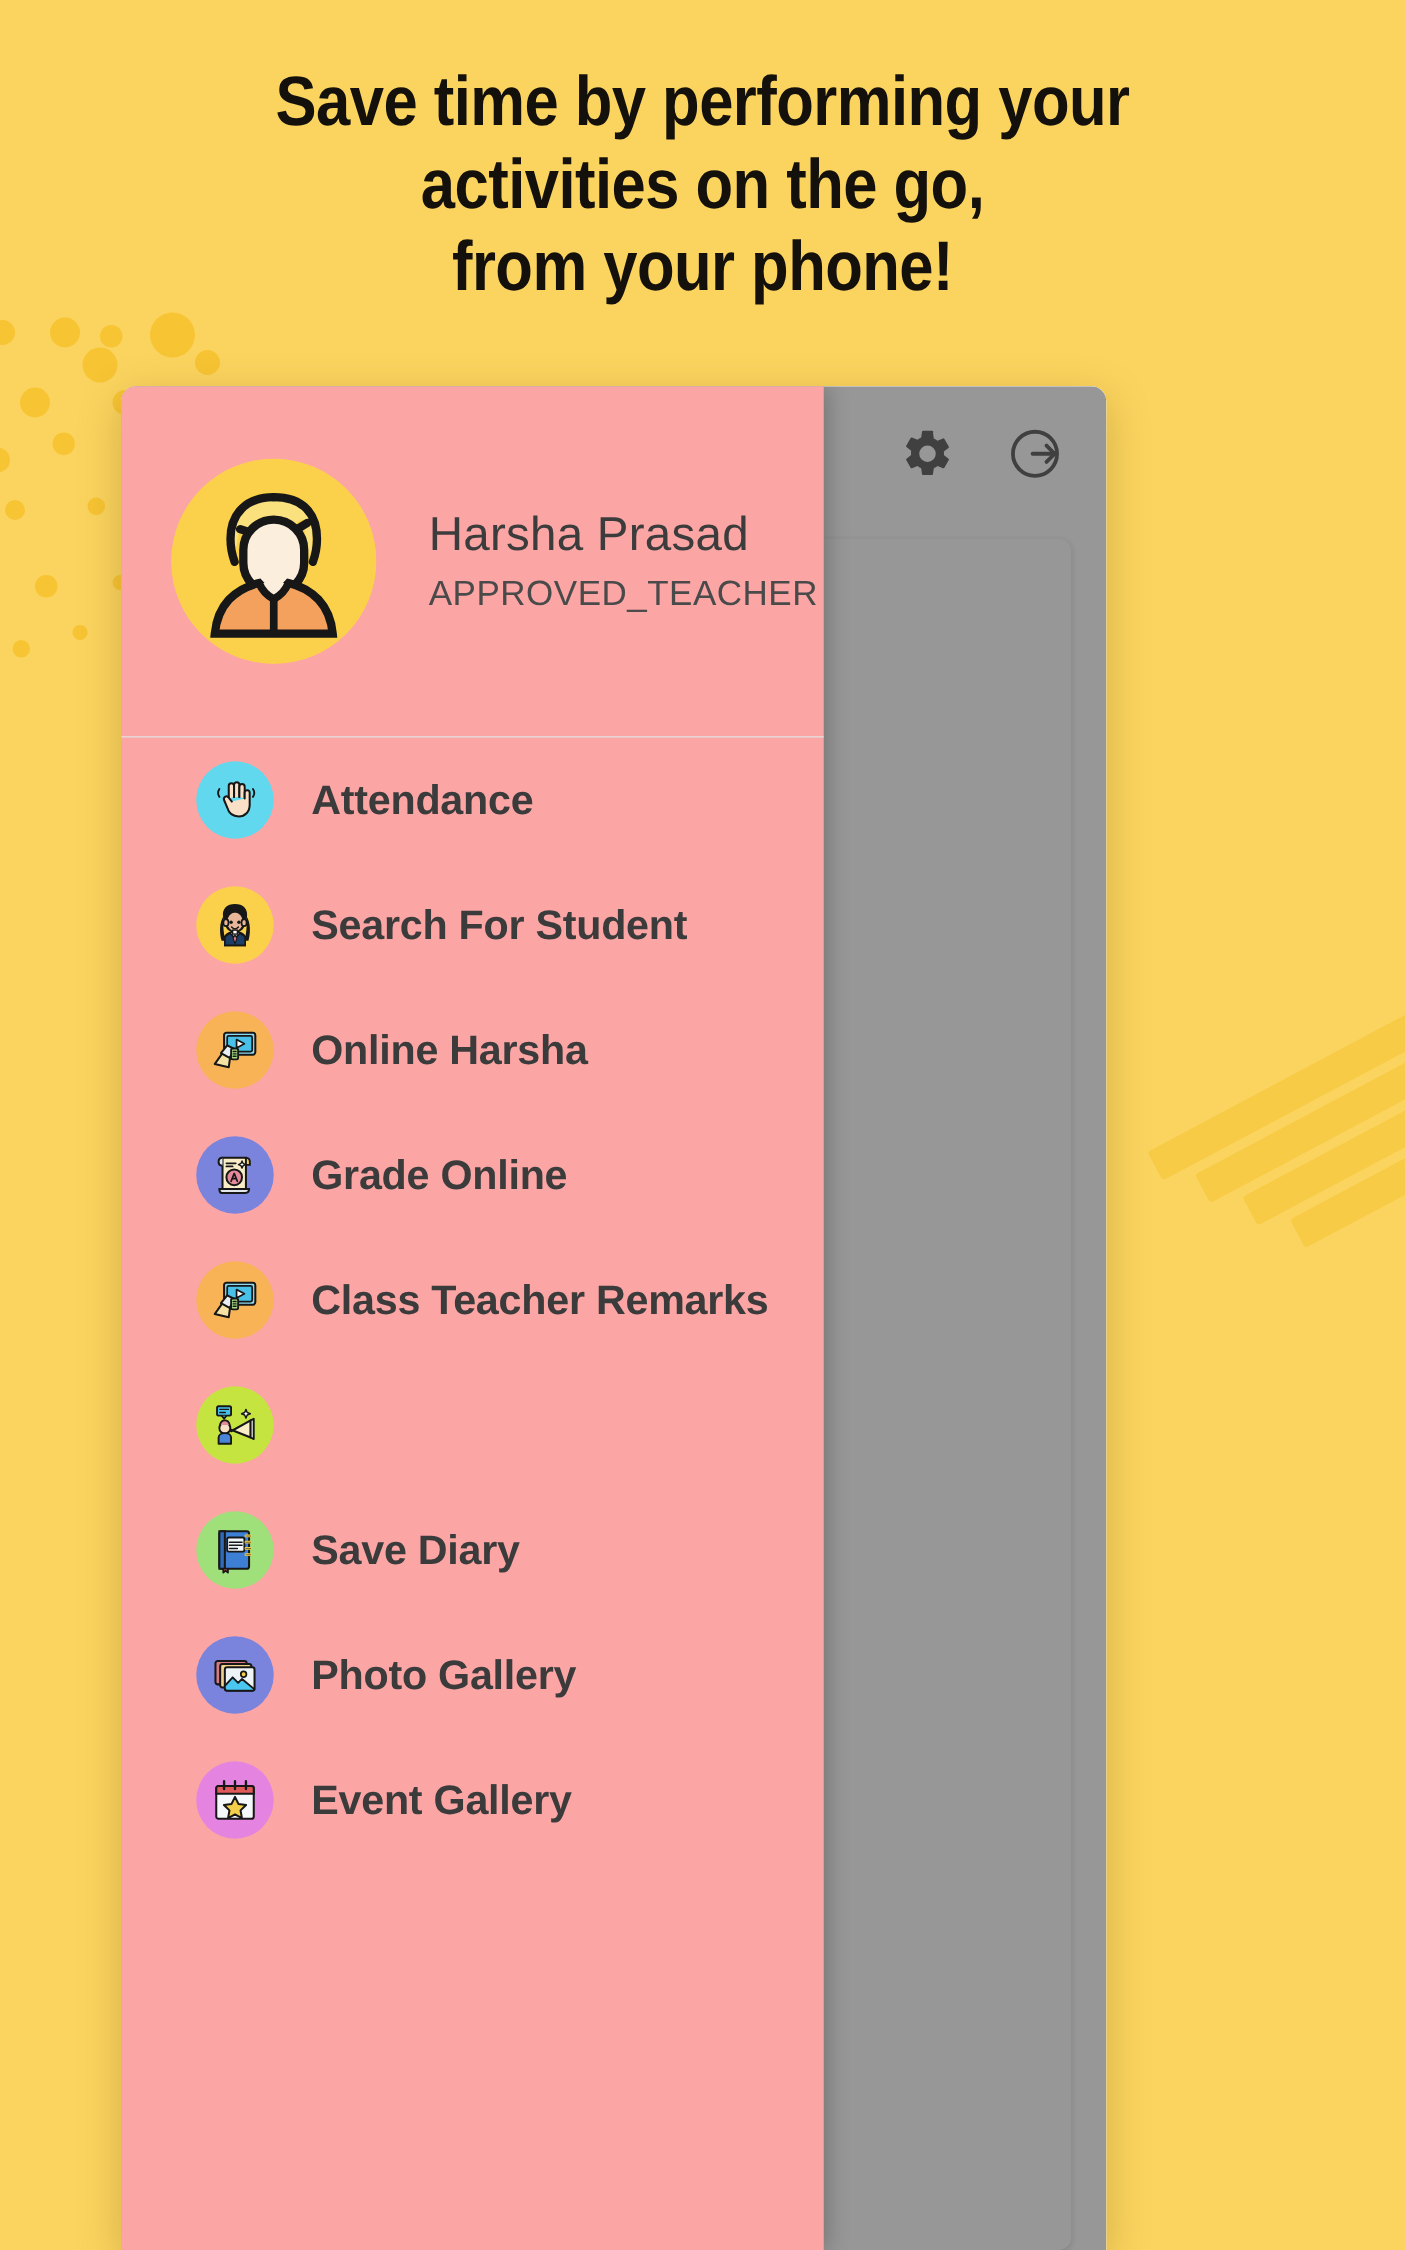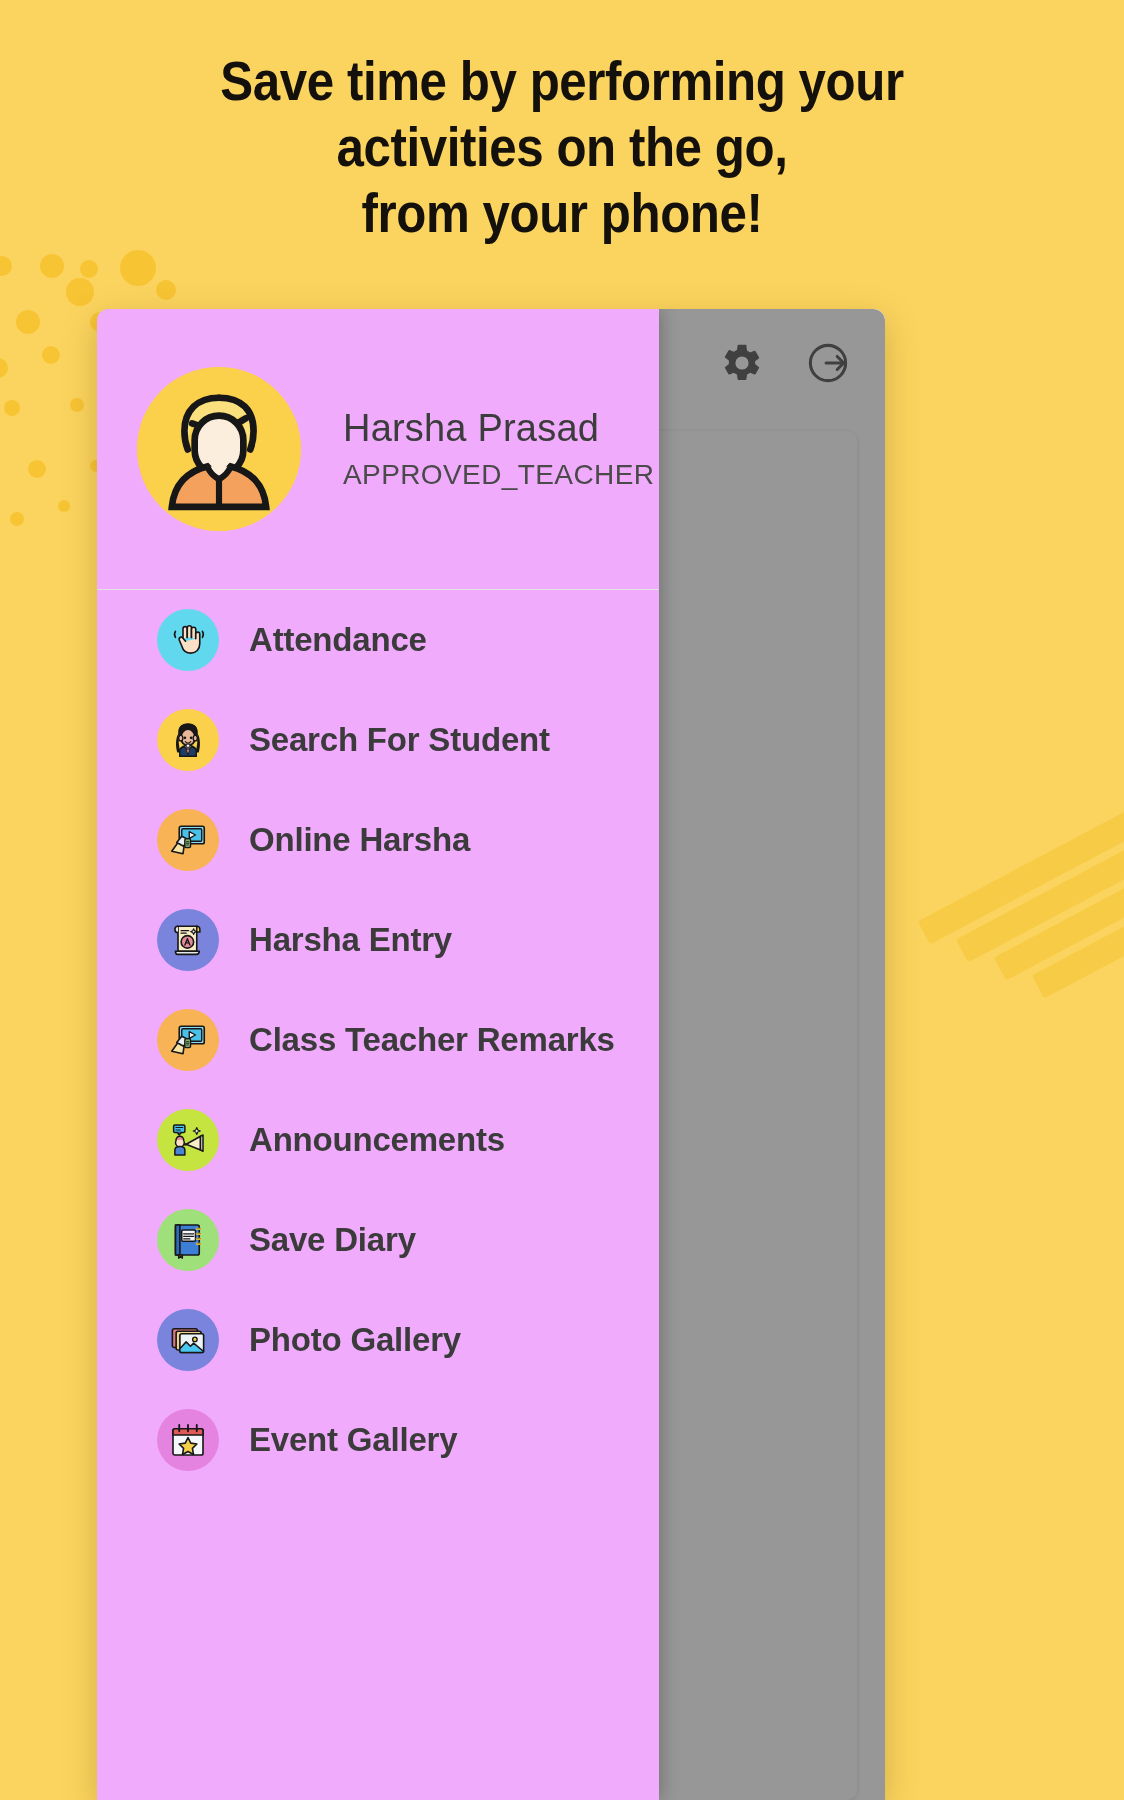--- a/index.html
+++ b/index.html
@@ -42,21 +42,21 @@
     border-radius:10px;box-shadow:0 1px 5px rgba(0,0,0,.17);
     padding-top:56px;box-sizing:border-box;
   }
   .tile{width:100%;display:flex;flex-direction:column;align-items:center;margin-bottom:42px;}
   .tile-circle{width:182px;height:182px;border-radius:50%;display:flex;align-items:center;justify-content:center;}
   .tile-label{margin-top:16px;font-size:35px;color:#2f2f2f;text-align:center;line-height:1.22;max-width:300px;}
   #scrim{position:absolute;inset:0;background:rgba(66,66,66,.55);}
 
   
   #drawer{
-    position:absolute;left:0;top:0;width:562px;height:100%;background:#f0abfc;
+    position:absolute;left:0;top:0;width:562px;height:100%;background:#fca5a5;
     box-shadow:3px 0 16px rgba(0,0,0,.22);
     display:flex;flex-direction:column;
   }
   #drawer-profile{height:281px;flex:0 0 281px;display:flex;align-items:center;padding-left:40px;box-sizing:border-box;border-bottom:1px solid #e2e2e2;}
   #avatar{width:164px;height:164px;border-radius:50%;background:#fbd14b;flex:0 0 164px;overflow:hidden;position:relative;}
   #profile-text{margin-left:42px;}
   #profile-name{font-size:38px;color:#3c3c3c;font-weight:400;letter-spacing:.2px;}
   #profile-role{font-size:28px;color:#4a4a4a;margin-top:9px;letter-spacing:.4px;}
 
   #drawer-menu{flex:1;overflow:hidden;}
@@ -258,21 +258,21 @@
             <path d="M16 10h30v40H16z" fill="#f8edc6" stroke="#171717" stroke-width="2.6"></path>
             <path d="M46 10c3 0 5 2 5 5v4h-5z" fill="#f4cf4a" stroke="#171717" stroke-width="2.4"></path>
             <path d="M16 10c-3 0-5 2-5 5s2 5 5 5" fill="#e3e7ea" stroke="#171717" stroke-width="2.6"></path>
             <path d="M12 50h38c0 3-2 5-5 5H15c-2 0-3-2-3-5z" fill="#e3e7ea" stroke="#171717" stroke-width="2.6"></path>
             <path d="M21 17h12M21 21h8" stroke="#171717" stroke-width="2.2" stroke-linecap="round"></path>
             <circle cx="31" cy="35" r="10" fill="#e58a9b" stroke="#171717" stroke-width="2.6"></circle>
             <path d="M27 40l4-10 4 10M28.6 36.6h4.8" stroke="#171717" stroke-width="2.2" fill="none" stroke-linecap="round" stroke-linejoin="round"></path>
             <path d="M41 14l1.4 3.2 3.2 1.4-3.2 1.4-1.4 3.2-1.4-3.2-3.2-1.4 3.2-1.4z" fill="#fff" stroke="#171717" stroke-width="1.8" stroke-linejoin="round"></path>
           </svg>
         </div>
-        <div class="mi-label">Harsha Entry</div>
+        <div class="mi-label">Grade Online</div>
       </div>
 
       <div class="menu-item">
         <div class="mi-circle" style="background:#f7b356">
           <svg width="40" height="40" viewBox="0 0 64 64">
             <rect x="18" y="10" width="40" height="28" rx="3" fill="#8dd9f0" stroke="#171717" stroke-width="2.6"></rect>
             <rect x="22" y="14" width="32" height="20" rx="2" fill="#49c0e8" stroke="#171717" stroke-width="2.2"></rect>
             <path d="M34 18.6l10 5.4-10 5.4z" fill="#fff" stroke="#171717" stroke-width="2.2" stroke-linejoin="round"></path>
             <path d="M6 50l10-14 10 4-2 14z" fill="#f6e3a3" stroke="#171717" stroke-width="2.6" stroke-linejoin="round"></path>
             <path d="M14 36l8-10 10 5-7 11z" fill="#e9eef2" stroke="#171717" stroke-width="2.6" stroke-linejoin="round"></path>
@@ -290,21 +290,20 @@
             <path d="M15 20l3 4 3-4" fill="#49c0e8" stroke="#171717" stroke-width="2.4" stroke-linejoin="round"></path>
             <path d="M12.6 12h11M12.6 16h7" stroke="#171717" stroke-width="1.8" stroke-linecap="round"></path>
             <circle cx="19" cy="36" r="7" fill="#fbe0c8" stroke="#171717" stroke-width="2.4"></circle>
             <path d="M12.6 32c1-4 4-6 6.4-6s5.4 2 6.4 6" fill="#e58a9b" stroke="#171717" stroke-width="2.2"></path>
             <path d="M11 56V48c0-3 3-5.6 8-5.6S27 45 27 48v8z" fill="#4a84d6" stroke="#171717" stroke-width="2.4" stroke-linejoin="round"></path>
             <path d="M27 40l25-14v22L27 38z" fill="#f8edc6" stroke="#171717" stroke-width="2.6" stroke-linejoin="round"></path>
             <path d="M52 26l4-2v26l-4-2z" fill="#e3e7ea" stroke="#171717" stroke-width="2.4" stroke-linejoin="round"></path>
             <path d="M46 12l1.6 4 4 1.6-4 1.6-1.6 4-1.6-4-4-1.6 4-1.6z" fill="#fff" stroke="#171717" stroke-width="1.8" stroke-linejoin="round"></path>
           </svg>
         </div>
-        <div class="mi-label">Announcements</div>
       </div>
 
       <div class="menu-item">
         <div class="mi-circle" style="background:#9fe07a">
           <svg width="40" height="40" viewBox="0 0 64 64">
             <rect x="12" y="8" width="38" height="48" rx="3" fill="#3e7fd6" stroke="#171717" stroke-width="2.6"></rect>
             <rect x="12" y="8" width="7" height="48" fill="#2e6bbd" stroke="#171717" stroke-width="2.6"></rect>
             <rect x="22" y="16" width="22" height="18" rx="2" fill="#f3f6f8" stroke="#171717" stroke-width="2.4"></rect>
             <path d="M25 22h16M25 26h16M25 30h10" stroke="#171717" stroke-width="2" stroke-linecap="round"></path>
             <path d="M46 14h6M46 22h6M46 30h6M46 38h6" stroke="#f4cf4a" stroke-width="3.6" stroke-linecap="round"></path>

